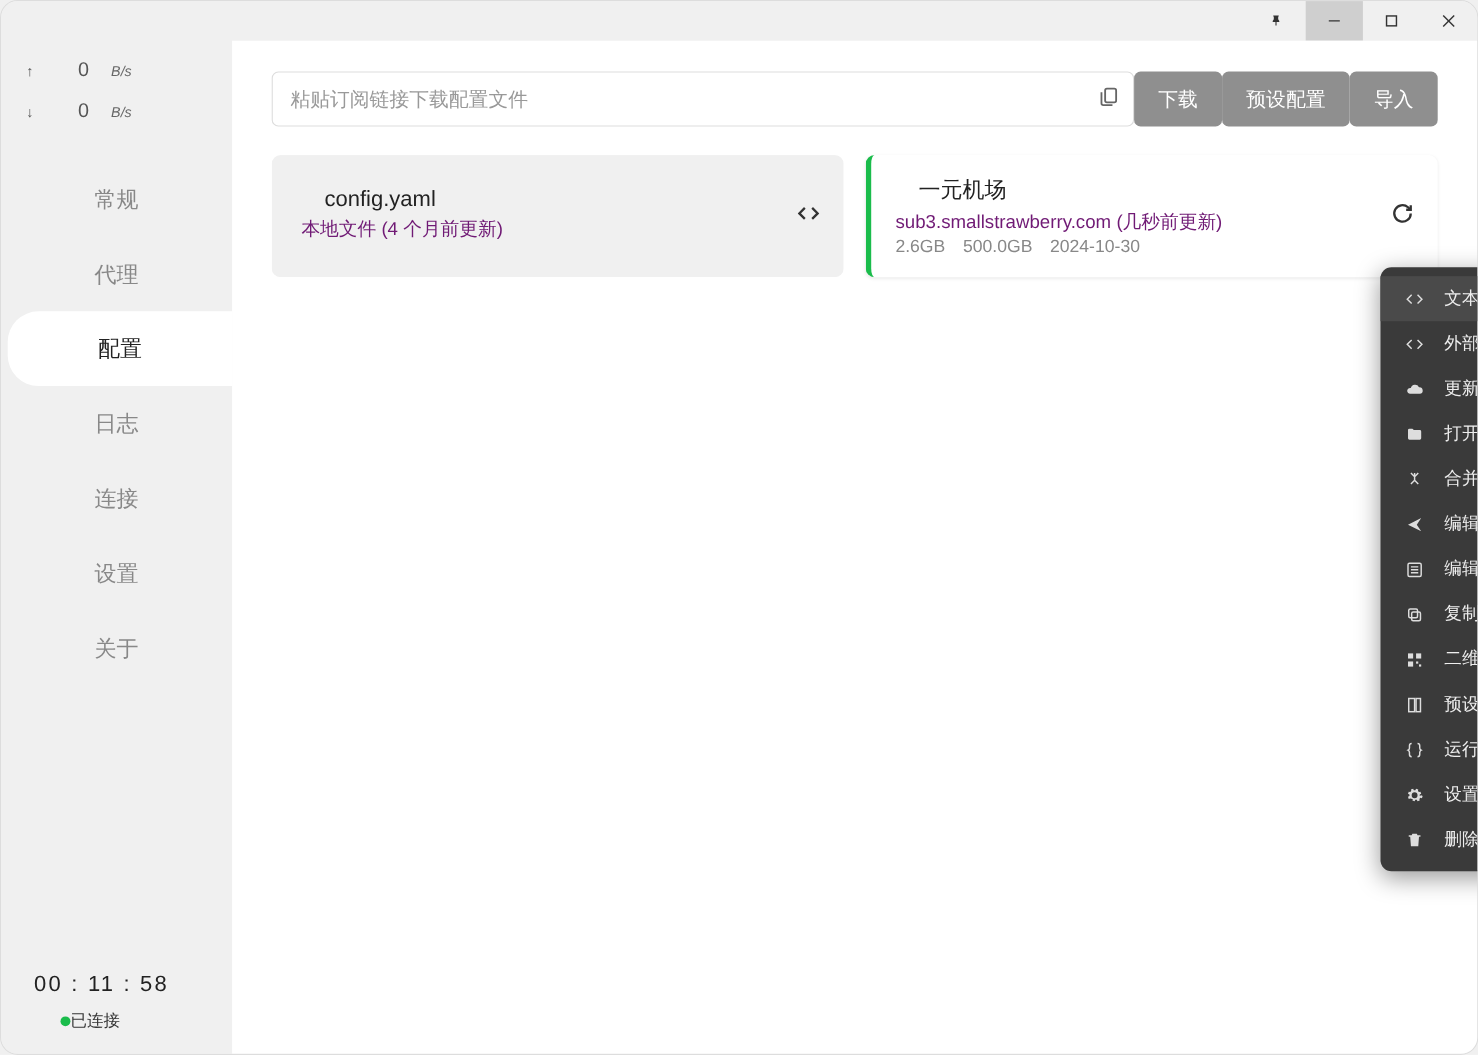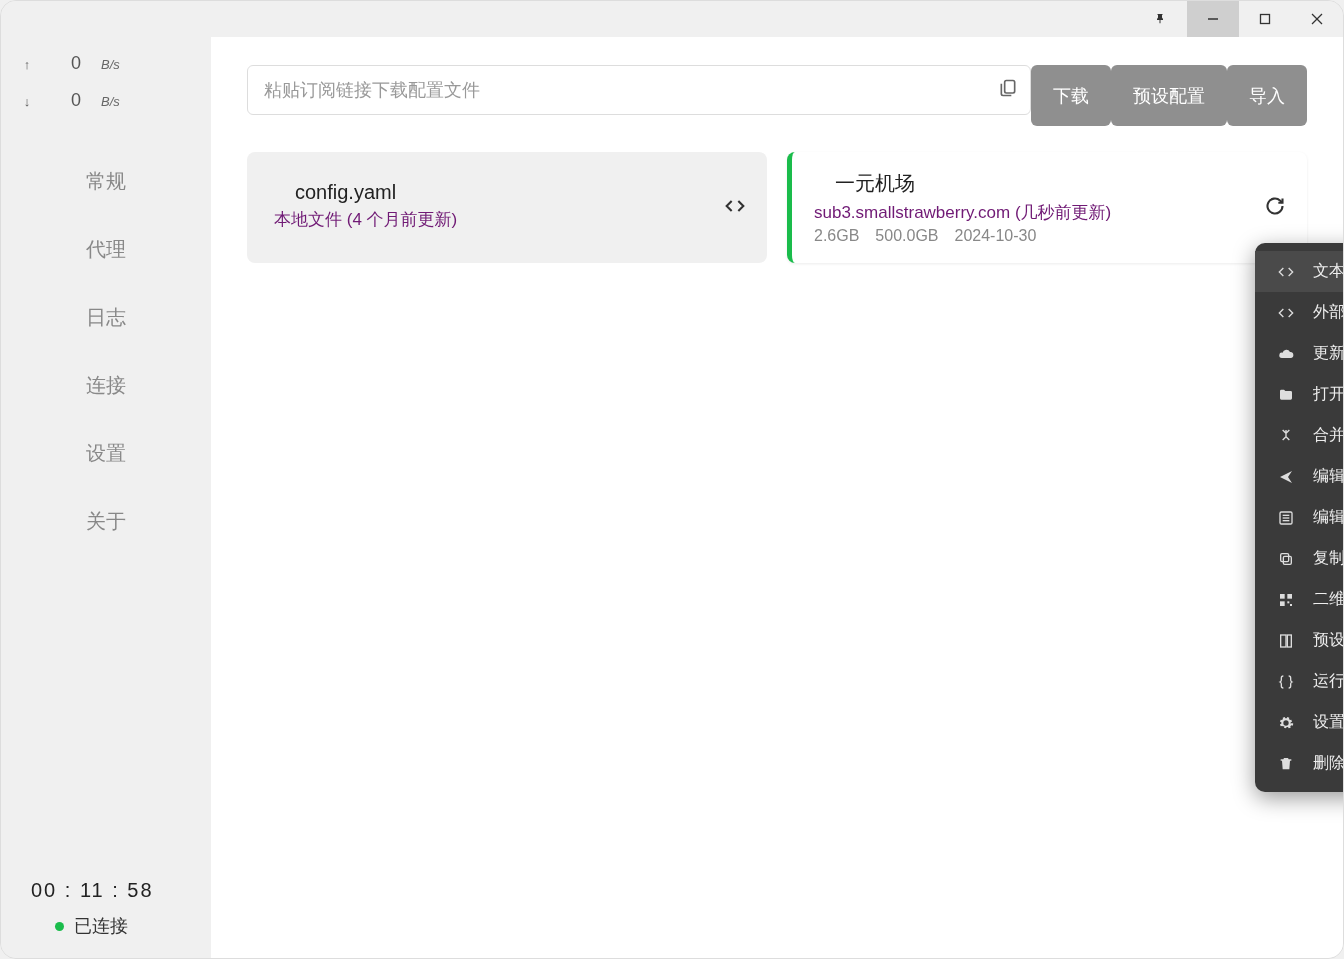--- a/index.html
+++ b/index.html
@@ -14,30 +14,30 @@
 .sidebar { width: 210px; background: #f0f0f0; display: flex; flex-direction: column; padding-top: 8px; }
 .speed { padding: 8px 20px; font-size: 13px; color: #555; display: flex; align-items: baseline; gap: 20px; }
 .speed .arrow { width: 12px; text-align: center; }
 .speed .val { width: 28px; text-align: right; font-size: 18px; }
 .speed .unit { font-size: 13px; color: #666; font-style: italic; }
 .nav { margin-top: 28px; flex: 1; }
 .nav-item { height: 68px; display: flex; align-items: center; justify-content: center; font-size: 20px; color: #888; cursor: pointer; }
 .nav-item.active { background: #fff; color: #222; font-weight: 500; border-top-left-radius: 28px; border-bottom-left-radius: 28px; margin-left: 6px; }
 .sidebar-footer { padding: 20px 30px; }
 .timer { font-size: 20px; letter-spacing: 2px; color: #222; margin-bottom: 12px; }
-.status { font-size: 18px; color: #333; display: flex; align-items: center; gap: 10px; padding-left: 24px; }
+.status { font-size: 15px; color: #333; display: flex; align-items: center; gap: 0; padding-left: 24px; }
 .status .dot { width: 9px; height: 9px; border-radius: 50%; background: #1abc4b; }
 
 .main { flex: 1; background: #fff; border-top-left-radius: 0; padding: 28px 36px; position: relative; }
 .toolbar { display: flex; align-items: stretch; margin-bottom: 26px; }
 .url-input { flex: 1; display: flex; align-items: center; border: 1px solid #ddd; border-radius: 6px; padding: 0 12px 0 16px; height: 50px; }
 .url-input input { flex: 1; border: none; outline: none; font-size: 18px; color: #333; background: transparent; }
 .url-input input::placeholder { color: #999; }
 .paste-icon { color: #666; cursor: pointer; }
-.btn { background: #8f8f8f; color: #fff; border: none; border-radius: 6px; padding: 0 22px; font-size: 18px; cursor: pointer; height: 61px; }
+.btn { background: #8f8f8f; color: #fff; border: none; border-radius: 6px; padding: 0 22px; font-size: 18px; cursor: pointer; height: 50px; }
 
 .cards { display: flex; gap: 20px; }
 .card { flex: 1; background: #f0f0f0; border-radius: 8px; padding: 18px 22px; position: relative; border-left: 5px solid transparent; display: flex; align-items: center; }
 .card.active { background: #fff; border-left: 5px solid #1abc4b; box-shadow: 0 1px 3px rgba(0,0,0,0.08); }
 .card-body { flex: 1; }
 .card-title { font-size: 20px; color: #222; margin-bottom: 4px; margin-left: 21px; }
 .card-sub { font-size: 17px; color: #701a75; margin-bottom: 3px; }
 .card-meta { font-size: 16px; color: #888; display: flex; gap: 16px; text-align: center; }
 .card-icon { color: #333; cursor: pointer; }
 
@@ -82,20 +82,21 @@
       <span class="unit">B/s</span>
     </div>
     <div class="speed">
       <span class="arrow">↓</span>
       <span class="val">0</span>
       <span class="unit">B/s</span>
     </div>
     <div class="nav" id="nav">
         <div class="nav-item">常规</div>
         <div class="nav-item">代理</div>
+        <div class="nav-item active">配置</div>
         <div class="nav-item">日志</div>
         <div class="nav-item">连接</div>
         <div class="nav-item">设置</div>
         <div class="nav-item">关于</div>
       </div>
     <div class="sidebar-footer">
       <div class="timer">00 : 11 : 58</div>
       <div class="status">
         <span class="dot"></span>
         <span>已连接</span>

